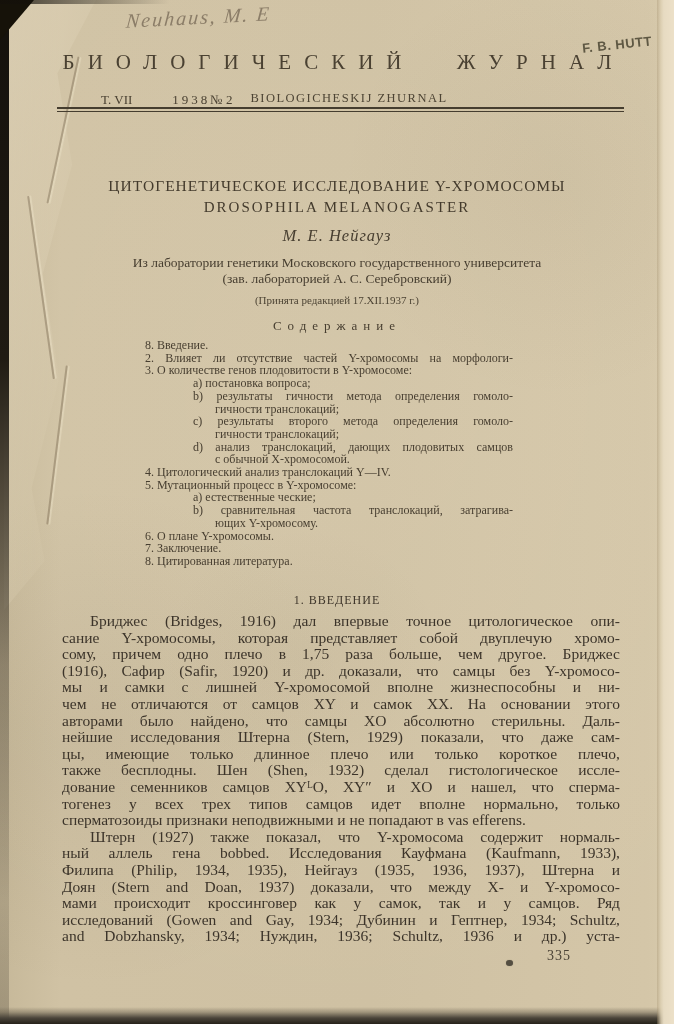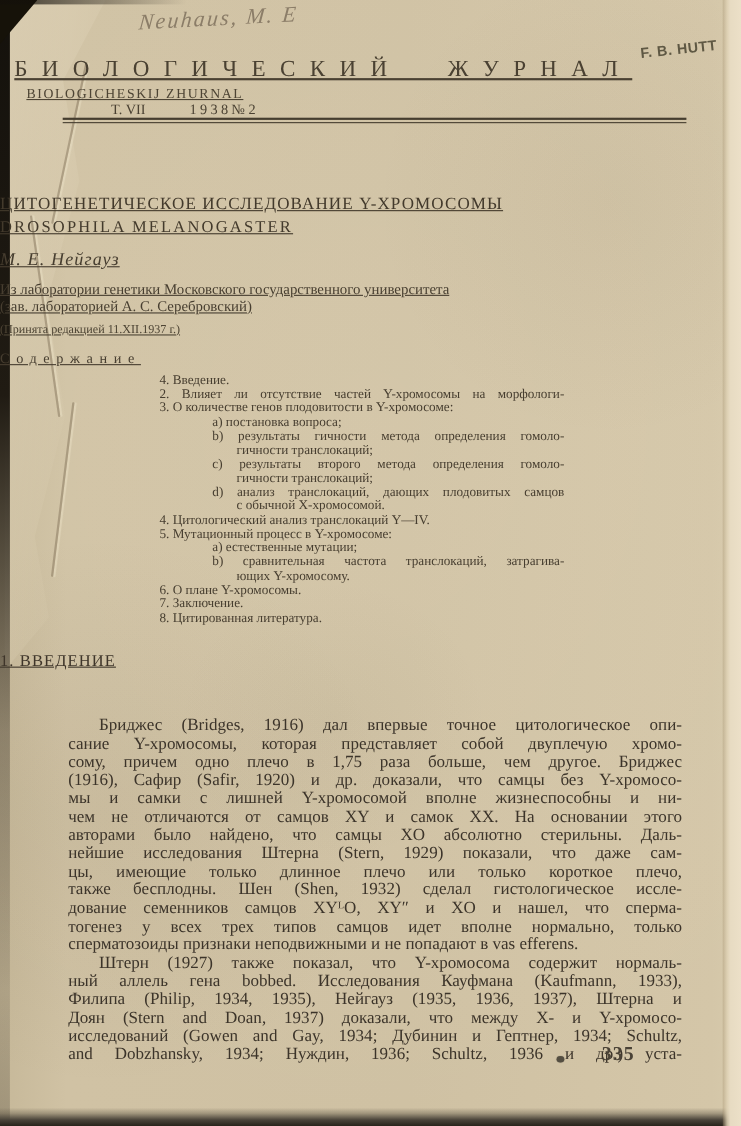--- a/index.html
+++ b/index.html
@@ -8,21 +8,21 @@
     font-family:"Liberation Serif","DejaVu Serif",serif;
     color:#443b2d;
     background:
       radial-gradient(120% 90% at 50% 38%, rgba(255,246,224,0.10), transparent 70%),
       radial-gradient(55% 35% at 14% 72%, rgba(90,75,50,0.08), transparent 70%),
       radial-gradient(45% 30% at 82% 18%, rgba(95,80,55,0.06), transparent 70%),
       radial-gradient(30% 18% at 45% 64%, rgba(100,85,60,0.05), transparent 70%),
       linear-gradient(90deg,#c6b899,#d0c2a4 9%,#cfc1a3 55%,#d4c6a8 96%,#d7caac);
   }
   .abs{position:absolute;}
-  .center{left:0;right:0;text-decoration:underline;}
+  .center{left:0;right:0;text-align:center;}
 
   
   .edge-left{left:0;top:0;width:9px;height:100%;
     background:linear-gradient(180deg,#14110c 0%,#201b13 35%,rgba(60,52,40,.40) 65%,rgba(70,62,48,.18) 88%,rgba(70,62,48,.30) 100%);}
   .tear{left:4px;top:0;width:92px;height:610px;
     background:linear-gradient(100deg,rgba(228,216,190,.60),rgba(214,201,172,.35) 60%,rgba(214,201,172,0) 90%);
     clip-path:polygon(0 0,100% 0,58% 12%,74% 27%,42% 45%,60% 62%,30% 80%,44% 92%,0 100%);}
   .crease{width:2px;background:rgba(96,80,56,.35);box-shadow:2px 0 1px rgba(240,230,205,.45);border-radius:2px;}
   .crease.c1{left:62px;top:55px;height:150px;transform:rotate(12deg);}
   .crease.c2{left:40px;top:195px;height:185px;transform:rotate(-8deg);}
@@ -41,21 +41,21 @@
   
   .handwriting{left:126px;top:6px;font-style:italic;font-size:20px;color:#8b7d68;
     letter-spacing:2px;transform:rotate(-3deg) skewX(-8deg);white-space:nowrap;}
   .stamp{left:582px;top:37px;font-family:"Liberation Sans","DejaVu Sans",sans-serif;
     font-weight:bold;font-size:13px;letter-spacing:.5px;color:#4f4936;
     transform:rotate(-6deg);opacity:.88;white-space:nowrap;}
 
   
   .jtitle{top:50px;font-size:21px;letter-spacing:13px;word-spacing:24px;
     color:#4a4132;white-space:nowrap;text-indent:13px;}
-  .translit{top:78px;font-size:12.5px;letter-spacing:1.5px;color:#4d4434;margin-left:24px;}
+  .translit{top:91px;font-size:12.5px;letter-spacing:1.5px;color:#4d4434;margin-left:24px;}
   .volrow{top:92px;left:57px;right:50px;display:flex;
     font-size:13px;color:#4a4132;margin-left:44px;}
   .volrow .year{letter-spacing:3px;margin-left:40px;}
   .rule{top:107px;left:57px;right:50px;height:2px;
     border-top:2.5px solid #453d2f;border-bottom:1px solid #453d2f;}
 
   
   .t1{top:177px;font-size:15.5px;letter-spacing:1px;color:#433a2c;}
   .t2{top:199px;font-size:15px;letter-spacing:2px;color:#433a2c;}
   .author{top:226px;font-style:italic;font-size:16.5px;letter-spacing:1px;color:#473e30;}
@@ -66,24 +66,24 @@
 
   
   .toc{top:339px;left:145px;width:368px;font-size:12px;line-height:12.7px;color:#473e30;}
   .toc-line{white-space:normal;}
   .toc-line.i1{padding-left:22px;}
   .toc-line.i2{padding-left:48px;}
   .toc-line.i3{padding-left:70px;}
   .just{text-align:justify;text-align-last:justify;}
 
   
-  .sec-h{top:593px;font-size:15px;letter-spacing:1px;color:#3e352a;}
-  .body-text{top:613px;left:62px;width:558px;font-size:15.5px;line-height:16.6px;color:#3c342a;margin-top:39px;}
+  .sec-h{top:593px;font-size:12px;letter-spacing:1px;color:#3e352a;}
+  .body-text{top:613px;left:62px;width:558px;font-size:15.5px;line-height:16.6px;color:#3c342a;}
   .body-line.first{text-indent:28px;}
-  .pageno{left:547px;top:948px;font-size:18px;font-weight:bold;letter-spacing:1px;color:#4a4236;}
+  .pageno{left:547px;top:948px;font-size:14px;font-weight:normal;letter-spacing:1px;color:#4a4236;}
 </style>
 </head>
 <body>
 
 <div class="page">
 
   <div class="abs tear"></div>
   <div class="abs crease c1"></div>
   <div class="abs crease c2"></div>
   <div class="abs crease c3"></div>
@@ -104,37 +104,37 @@
     <span class="year">1938</span>
     <span>№ 2</span>
   </div>
   <div class="abs rule"></div>
 
   <div class="abs center t1">ЦИТОГЕНЕТИЧЕСКОЕ ИССЛЕДОВАНИЕ Y-ХРОМОСОМЫ</div>
   <div class="abs center t2">DROSOPHILA MELANOGASTER</div>
   <div class="abs center aff1">Из лаборатории генетики Московского государственного университета</div>
   <div class="abs center author">М. Е. Нейгауз</div>
   <div class="abs center aff2">(зав. лабораторией А. С. Серебровский)</div>
-  <div class="abs center received">(Принята редакцией 11.XII.1937 г.)</div>
+  <div class="abs center received">(Принята редакцией 17.XII.1937 г.)</div>
 
   <div class="abs center contents-h">Содержание</div>
   <div class="abs toc" id="toc">
-      <div class="toc-line i0">4. Введение.</div>
+      <div class="toc-line i0">8. Введение.</div>
       <div class="toc-line i0 just">2. Влияет ли отсутствие частей Y-хромосомы на морфологи-</div>
       <div class="toc-line i0">3. О количестве генов плодовитости в Y-хромосоме:</div>
       <div class="toc-line i2">a) постановка вопроса;</div>
       <div class="toc-line i2 just">b) результаты гичности метода определения гомоло-</div>
       <div class="toc-line i3">гичности транслокаций;</div>
       <div class="toc-line i2 just">c) результаты второго метода определения гомоло-</div>
       <div class="toc-line i3">гичности транслокаций;</div>
       <div class="toc-line i2 just">d) анализ транслокаций, дающих плодовитых самцов</div>
       <div class="toc-line i3">с обычной X-хромосомой.</div>
       <div class="toc-line i0">4. Цитологический анализ транслокаций Y—IV.</div>
       <div class="toc-line i0">5. Мутационный процесс в Y-хромосоме:</div>
-      <div class="toc-line i2">a) естественные мутации;</div>
+      <div class="toc-line i2">a) естественные ческие;</div>
       <div class="toc-line i2 just">b) сравнительная частота транслокаций, затрагива-</div>
       <div class="toc-line i3">ющих Y-хромосому.</div>
       <div class="toc-line i0">6. О плане Y-хромосомы.</div>
       <div class="toc-line i0">7. Заключение.</div>
       <div class="toc-line i0">8. Цитированная литература.</div>
     </div>
 
   <div class="abs center sec-h">1. ВВЕДЕНИЕ</div>
   <div class="abs body-text" id="body-text">
       <div class="para">
@@ -150,19 +150,20 @@
         <div class="body-line just">также бесплодны. Шен (Shen, 1932) сделал гистологическое иссле-</div>
         <div class="body-line just">дование семенников самцов XYᴸO, XY″ и XO и нашел, что сперма-</div>
         <div class="body-line just">тогенез у всех трех типов самцов идет вполне нормально, только</div>
         <div class="body-line">сперматозоиды признаки неподвижными и не попадают в vas efferens.</div>
       </div>
       <div class="para">
         <div class="body-line just first">Штерн (1927) также показал, что Y-хромосома содержит нормаль-</div>
         <div class="body-line just">ный аллель гена bobbed. Исследования Кауфмана (Kaufmann, 1933),</div>
         <div class="body-line just">Филипа (Philip, 1934, 1935), Нейгауз (1935, 1936, 1937), Штерна и</div>
         <div class="body-line just">Доян (Stern and Doan, 1937) доказали, что между X- и Y-хромосо-</div>
+        <div class="body-line just">мами происходит кроссинговер как у самок, так и у самцов. Ряд</div>
         <div class="body-line just">исследований (Gowen and Gay, 1934; Дубинин и Гептнер, 1934; Schultz,</div>
         <div class="body-line just">and Dobzhansky, 1934; Нуждин, 1936; Schultz, 1936 и др.) уста-</div>
       </div>
     </div>
 
   <div class="abs pageno">335</div>
 </div>
 
 </body></html>

